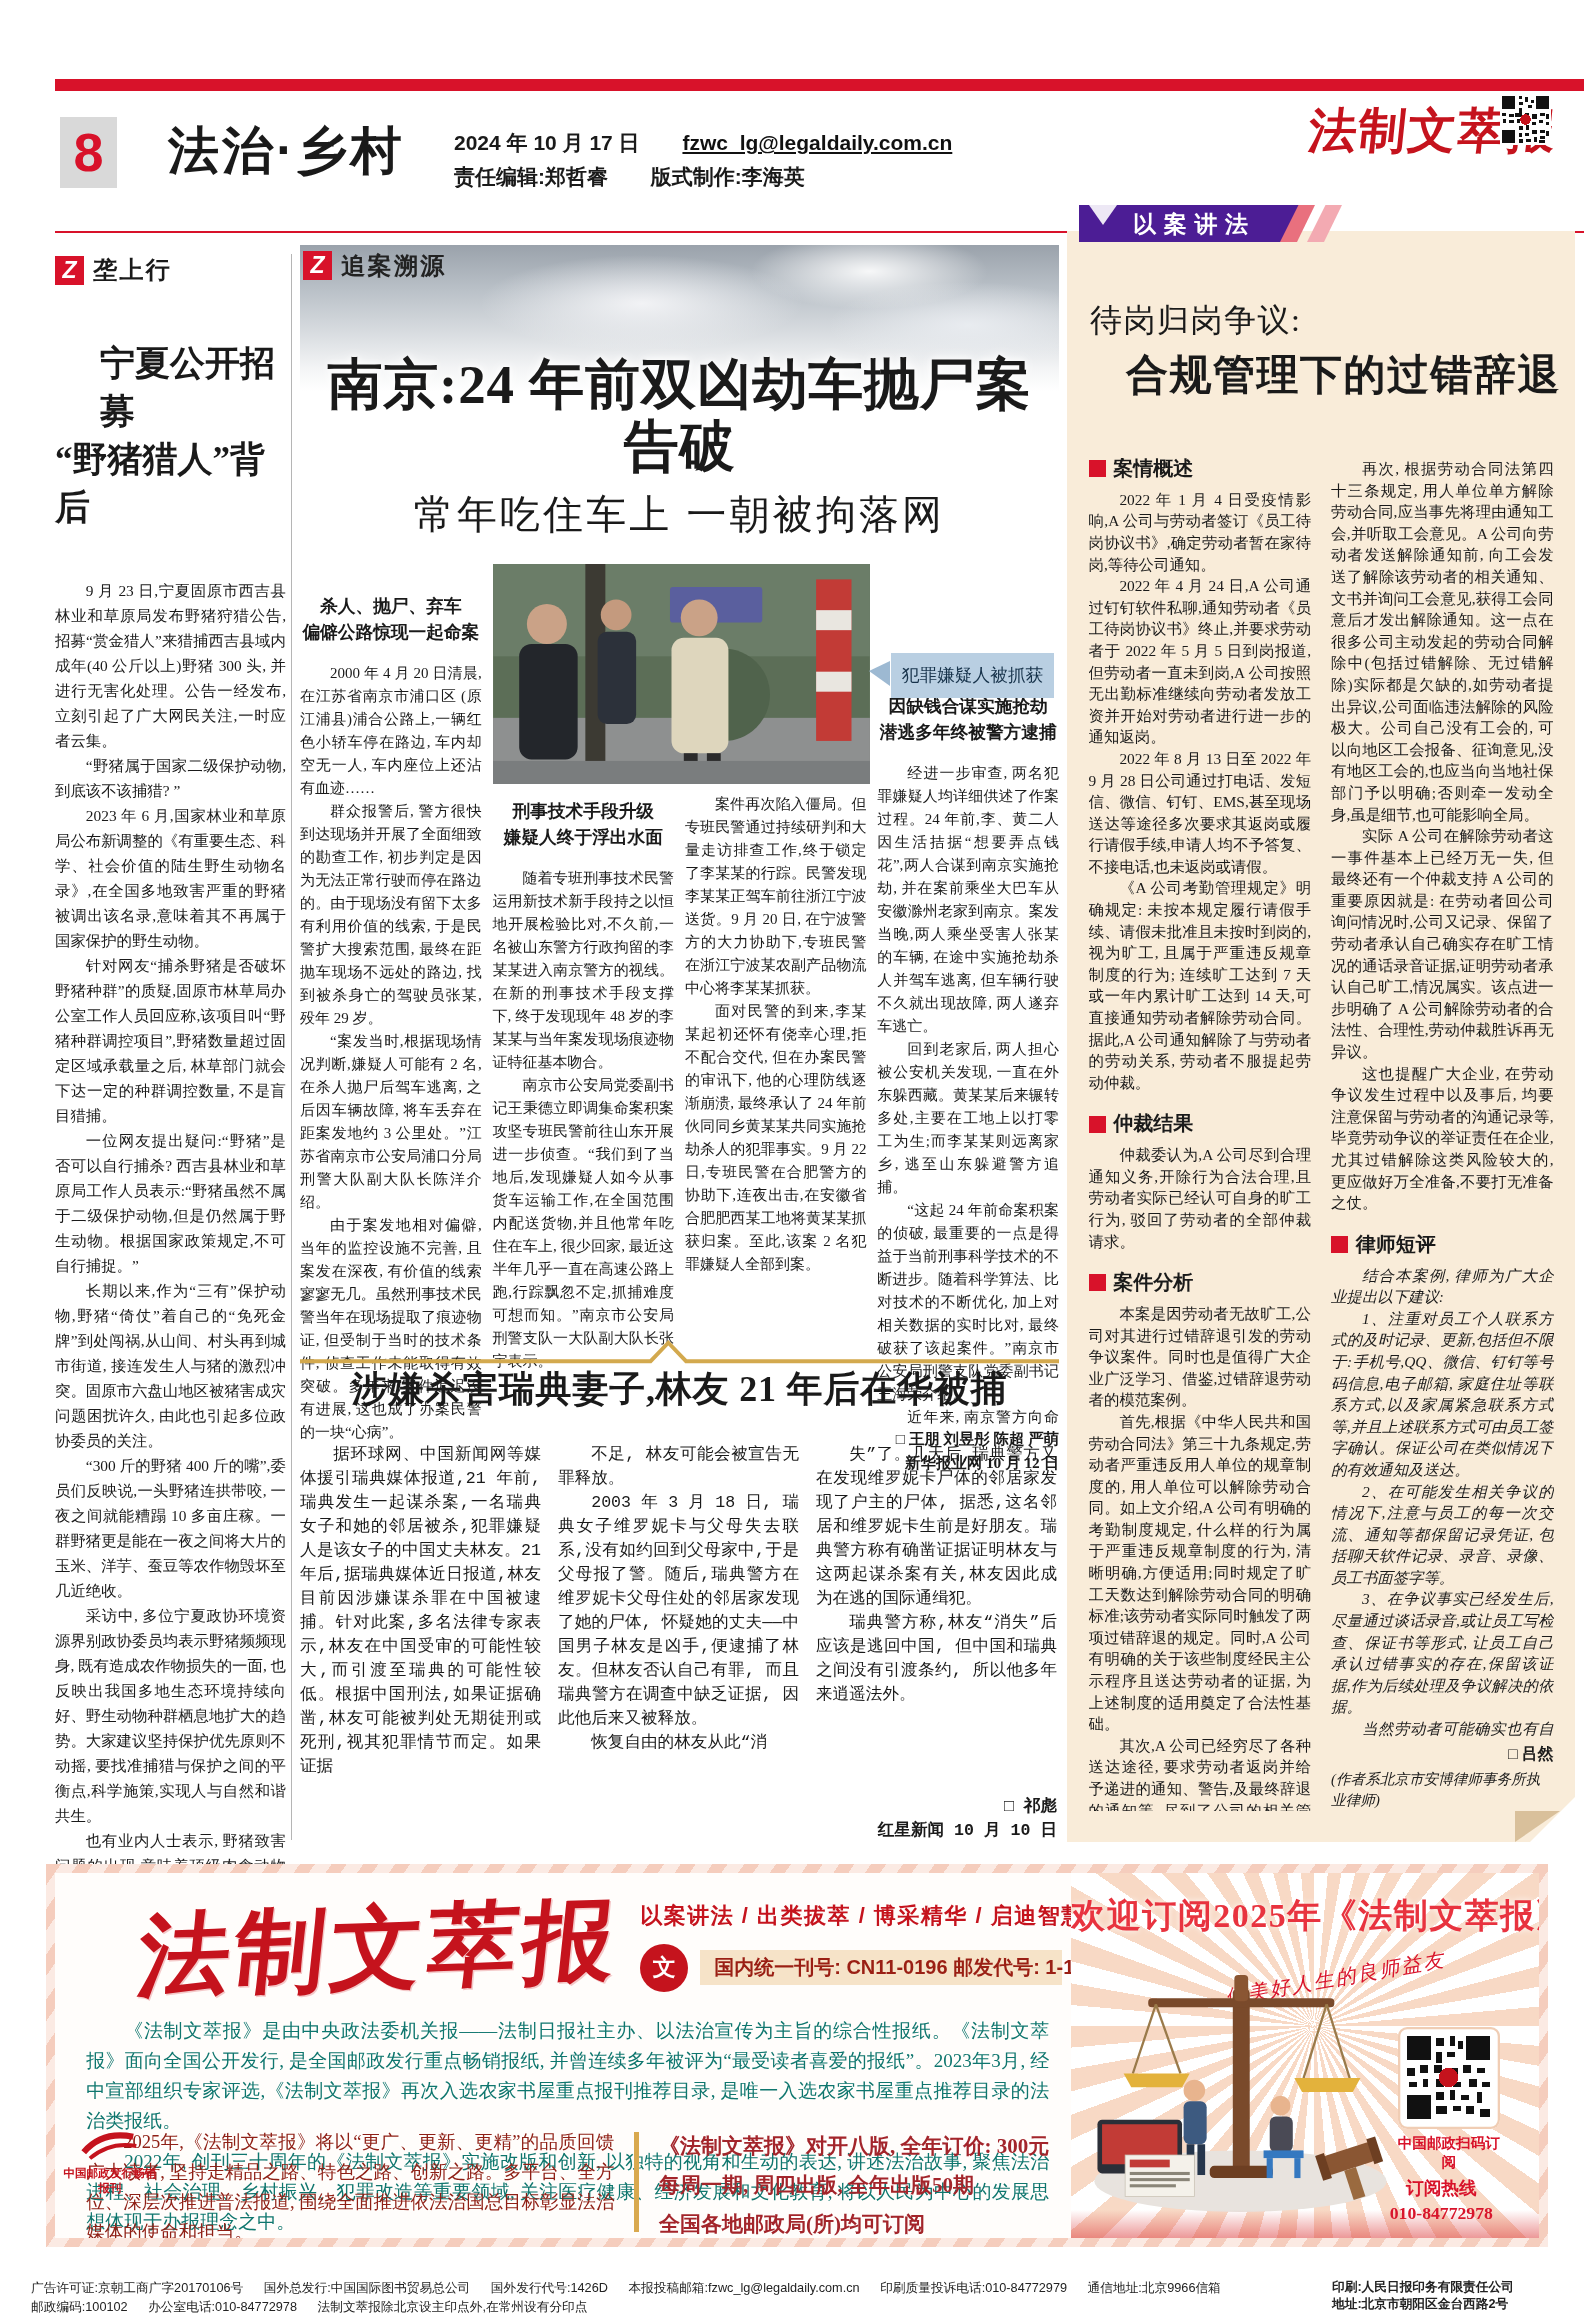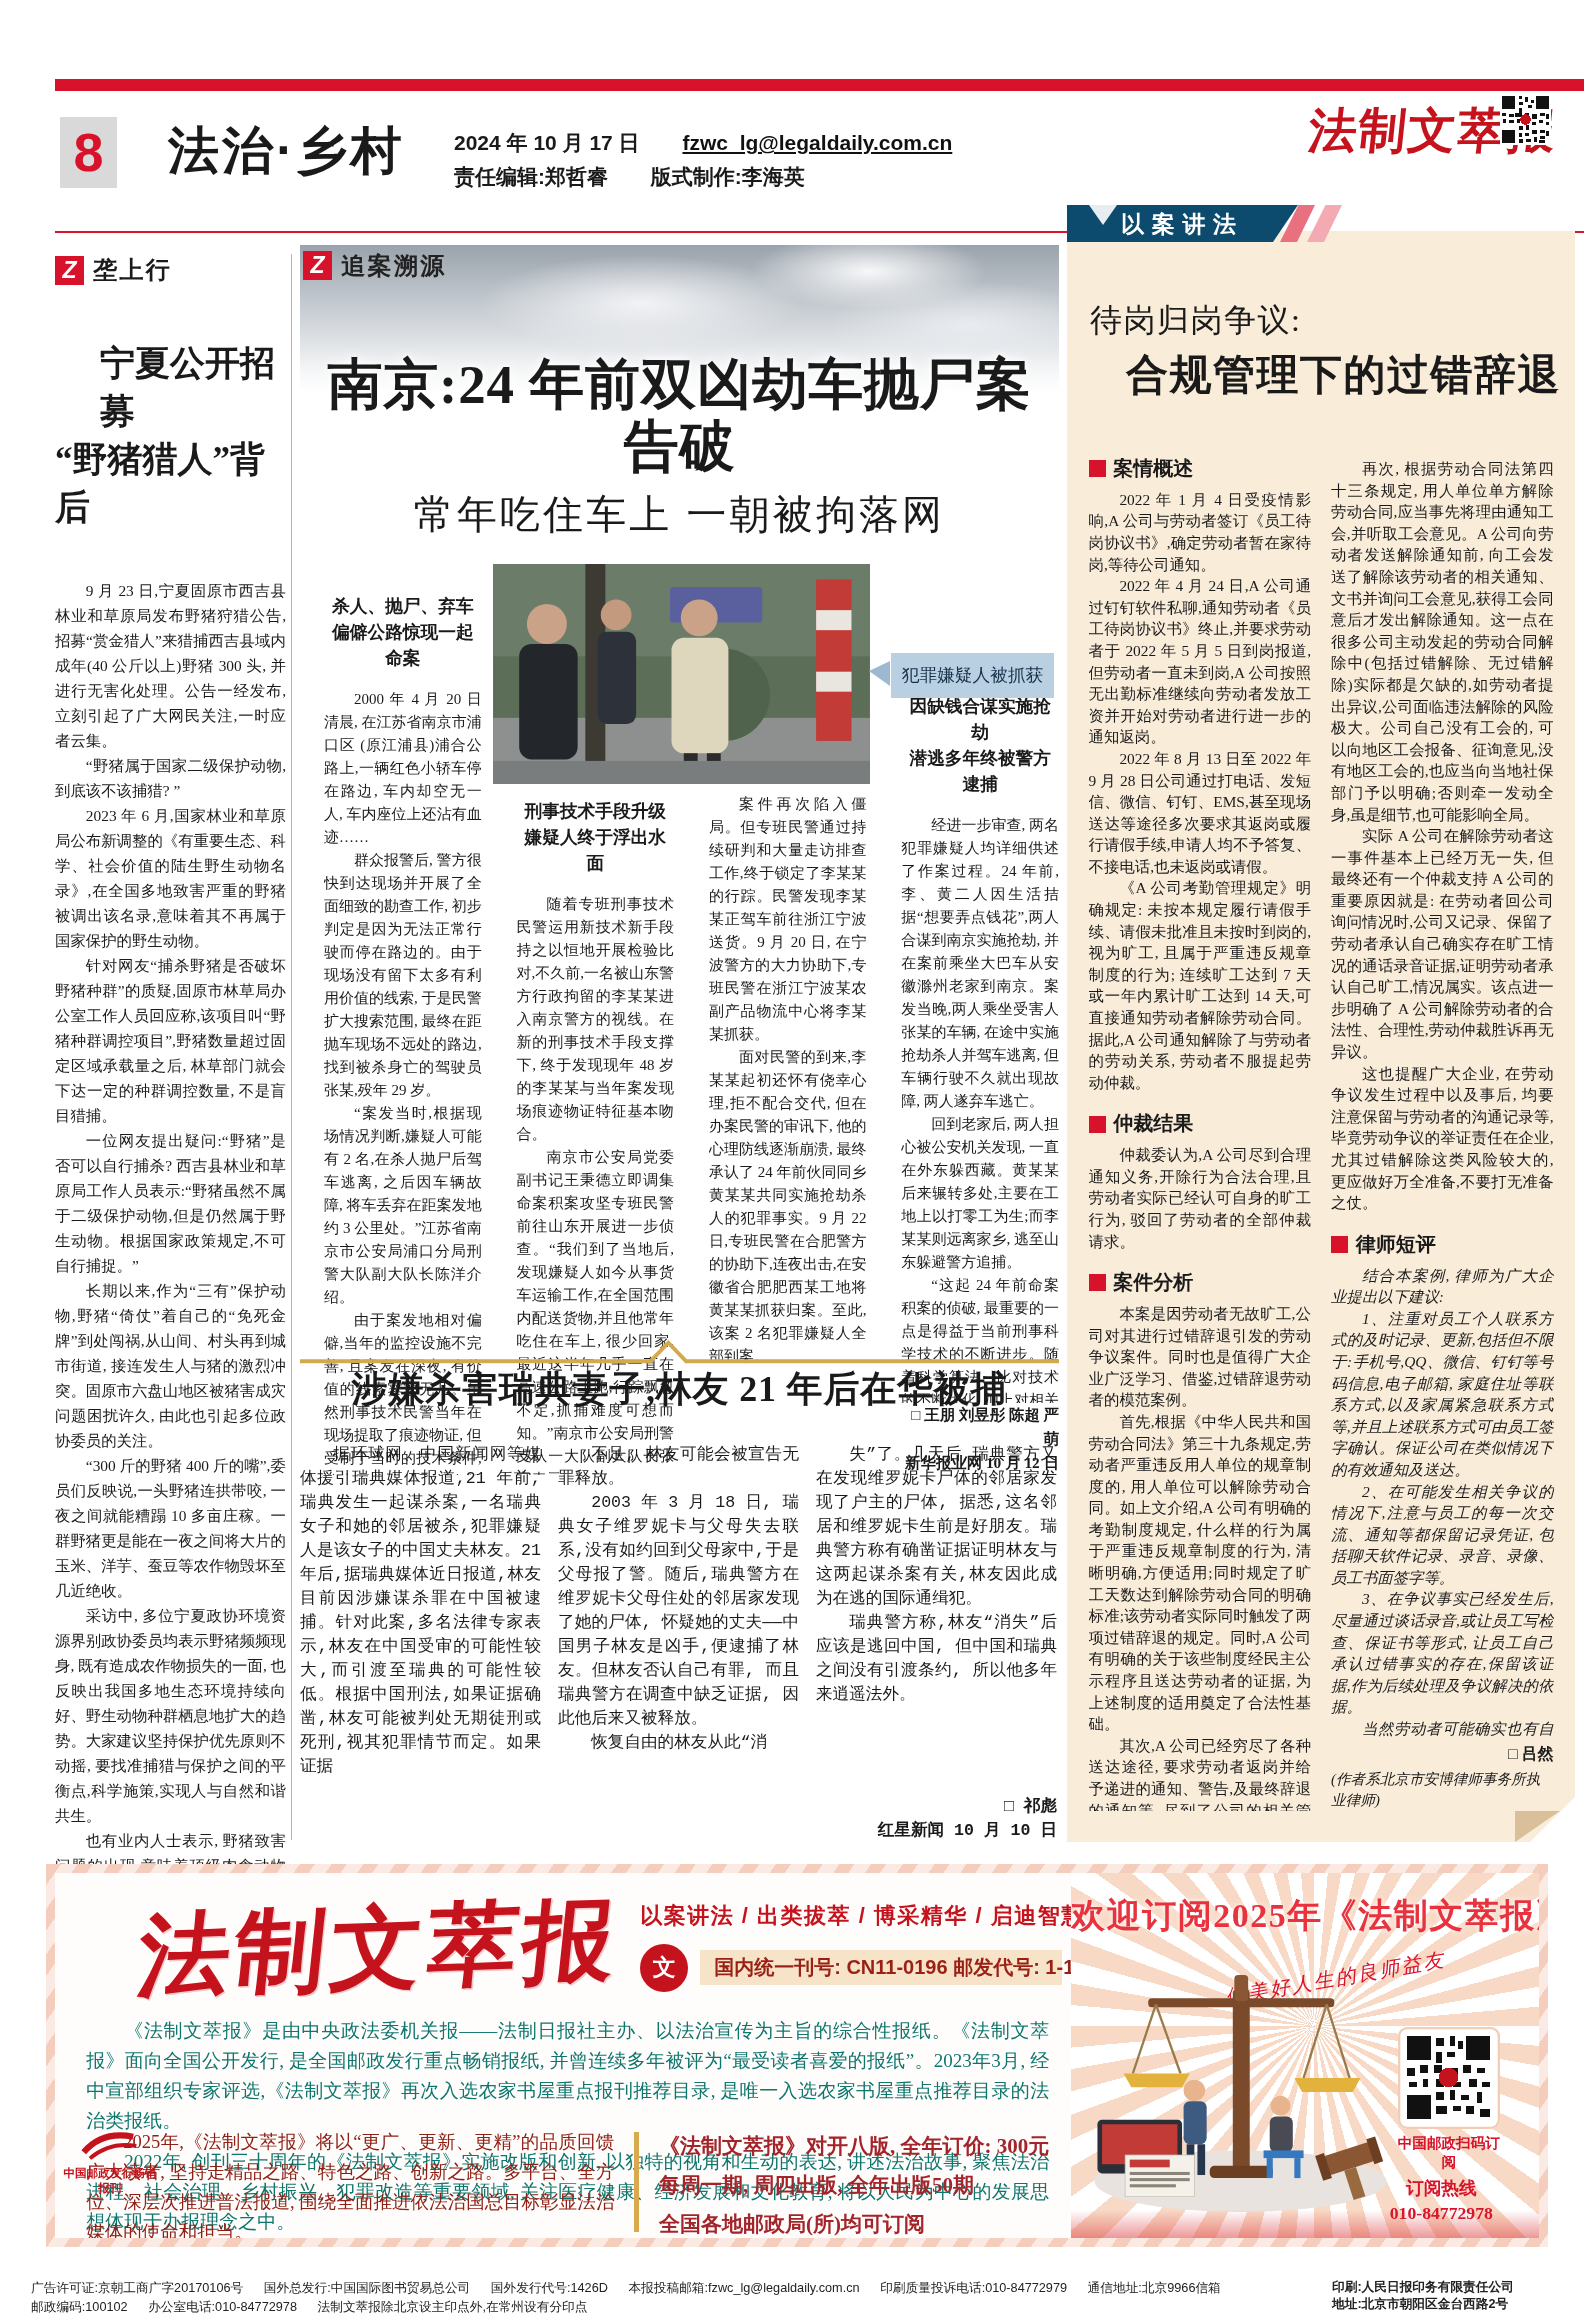--- a/index.html
+++ b/index.html
@@ -57,21 +57,21 @@
       linear-gradient(180deg,#9aa2ab 0%,#b9c0c7 30%,#d8dce0 60%,#f4f5f6 85%,#ffffff 100%);
   }
   .mid-badge { position:absolute; left:3.1px; top:4.6px; }
   .mid-badge b { color:#222; }
   .mid-headline { position:relative; text-align:center; font-size:55px; font-weight:bold;
     letter-spacing:0.8px; line-height:62px; margin-top:-37px;
     text-shadow:0 0 7.7px #fff,0 0 14px #fff; }
   .mid-sub { text-align:center; font-size:40px; margin-top:9.2px; letter-spacing:3.1px;
     font-family:"Liberation Sans","DejaVu Sans",sans-serif; font-weight:500; }
   .mid-body { position:relative; margin-top:20px; height:913px; display:flex; gap:10.8px; }
-  .mcol { width:182px; overflow:hidden; font-size:15px; line-height:23px; display:flex; flex-direction:column;margin-left:24px; }
+  .mcol { width:182px; overflow:hidden; font-size:15px; line-height:23px; display:flex; flex-direction:column; }
   .mcol .flow { overflow:hidden; }
   .msub { text-align:center; font-weight:bold; font-size:17.7px; line-height:26px;
     font-family:"Liberation Sans",sans-serif; margin:26px 0 17px; }
   .msub.first { margin-top:31px; }
   .spacer295 { height:231px; flex:0 0 231px; }
   .spacer165 { height:131px; flex:0 0 131px; }
   .arrest-photo { position:absolute; left:193px; top:1.5px; width:377px; height:220px; }
   .photo-caption { position:absolute; left:591px; top:91px; width:163px; height:45px;
     background:#b9cfe2; color:#16324a; font-size:17.7px; line-height:45px; text-align:center;
     font-family:"Liberation Sans",sans-serif; }
@@ -82,21 +82,21 @@
   
   .gold-divider { position:absolute; left:300px; top:1338px; width:759px; height:31px; }
   .bottom-art { position:absolute; left:300px; top:1365px; width:759px; }
   .bottom-headline { text-align:center; font-size:36px; font-weight:bold; letter-spacing:0.8px; }
   .bottom-body { margin-top:29px; height:400px; display:flex; gap:17px;font-family:Liberation Mono, monospace; }
   .bcol { width:241px; overflow:hidden; font-size:16.6px; line-height:24px; display:flex; flex-direction:column; }
   .b-byline { margin-top:auto; text-align:right; font-weight:bold; }
 
   
   .ribbon { position:absolute; left:1067px; top:205px; width:277px; height:37px; z-index:3; }
-  .ribbon .band { position:absolute; left:0; top:0; width:231px; height:37px; background:#0c4a6e;
+  .ribbon .band { position:absolute; left:12px; top:0; width:231px; height:37px; background:#4c1d95;
     clip-path:polygon(0 0,231px 0,206px 37px,0 37px); }
   .ribbon .band span { position:absolute; left:54px; top:3.9px; color:#fff; font-size:23px;
     letter-spacing:7.7px; font-family:"Liberation Sans",sans-serif; font-weight:bold; }
   .ribbon .notch { position:absolute; left:21.6px; top:0; width:0; height:0;
     border-left:14px solid transparent; border-right:14px solid transparent; border-top:20px solid #fff; opacity:.9; }
   .ribbon .tail1 { position:absolute; left:213px; top:0; width:35px; height:37px; background:#e9707e;
     clip-path:polygon(18.5px 0,35px 0,17px 37px,0 37px); }
   .ribbon .tail2 { position:absolute; left:240px; top:0; width:35px; height:37px; background:#f3aab2;
     clip-path:polygon(18.5px 0,35px 0,17px 37px,0 37px); }
   .panel { position:absolute; left:1067px; top:231px; width:508px; height:1611px; background:#f9ecd9; }

